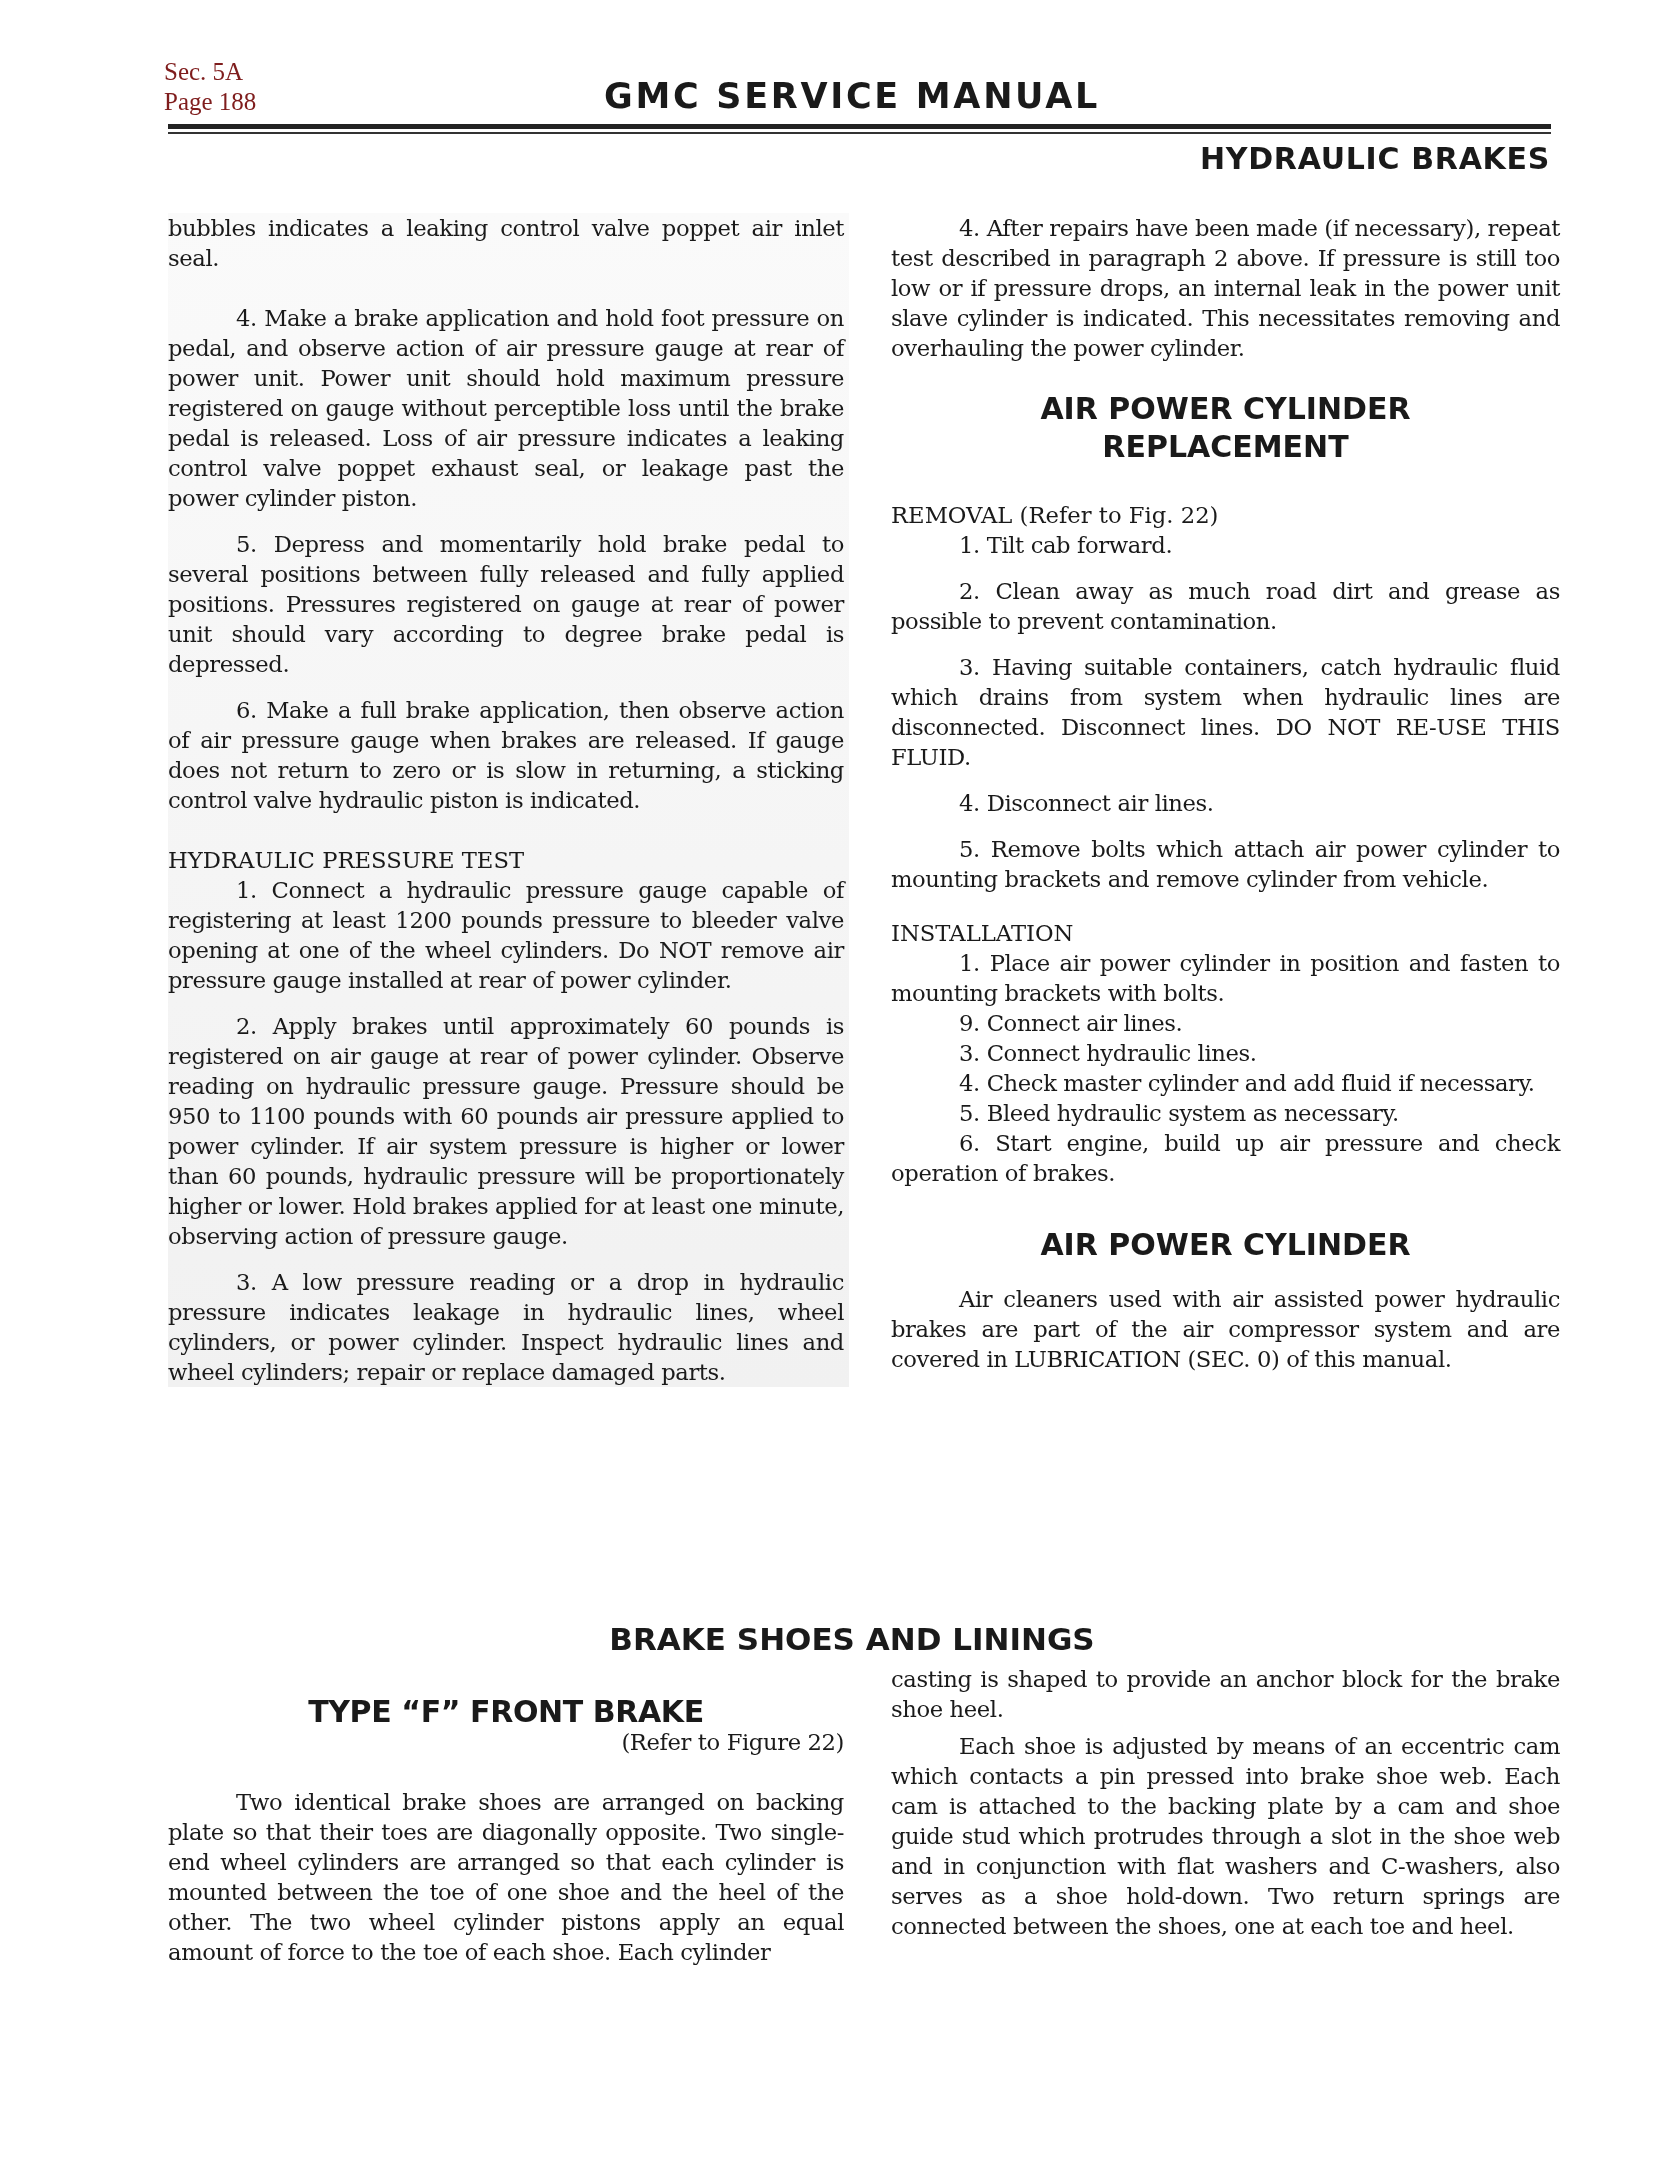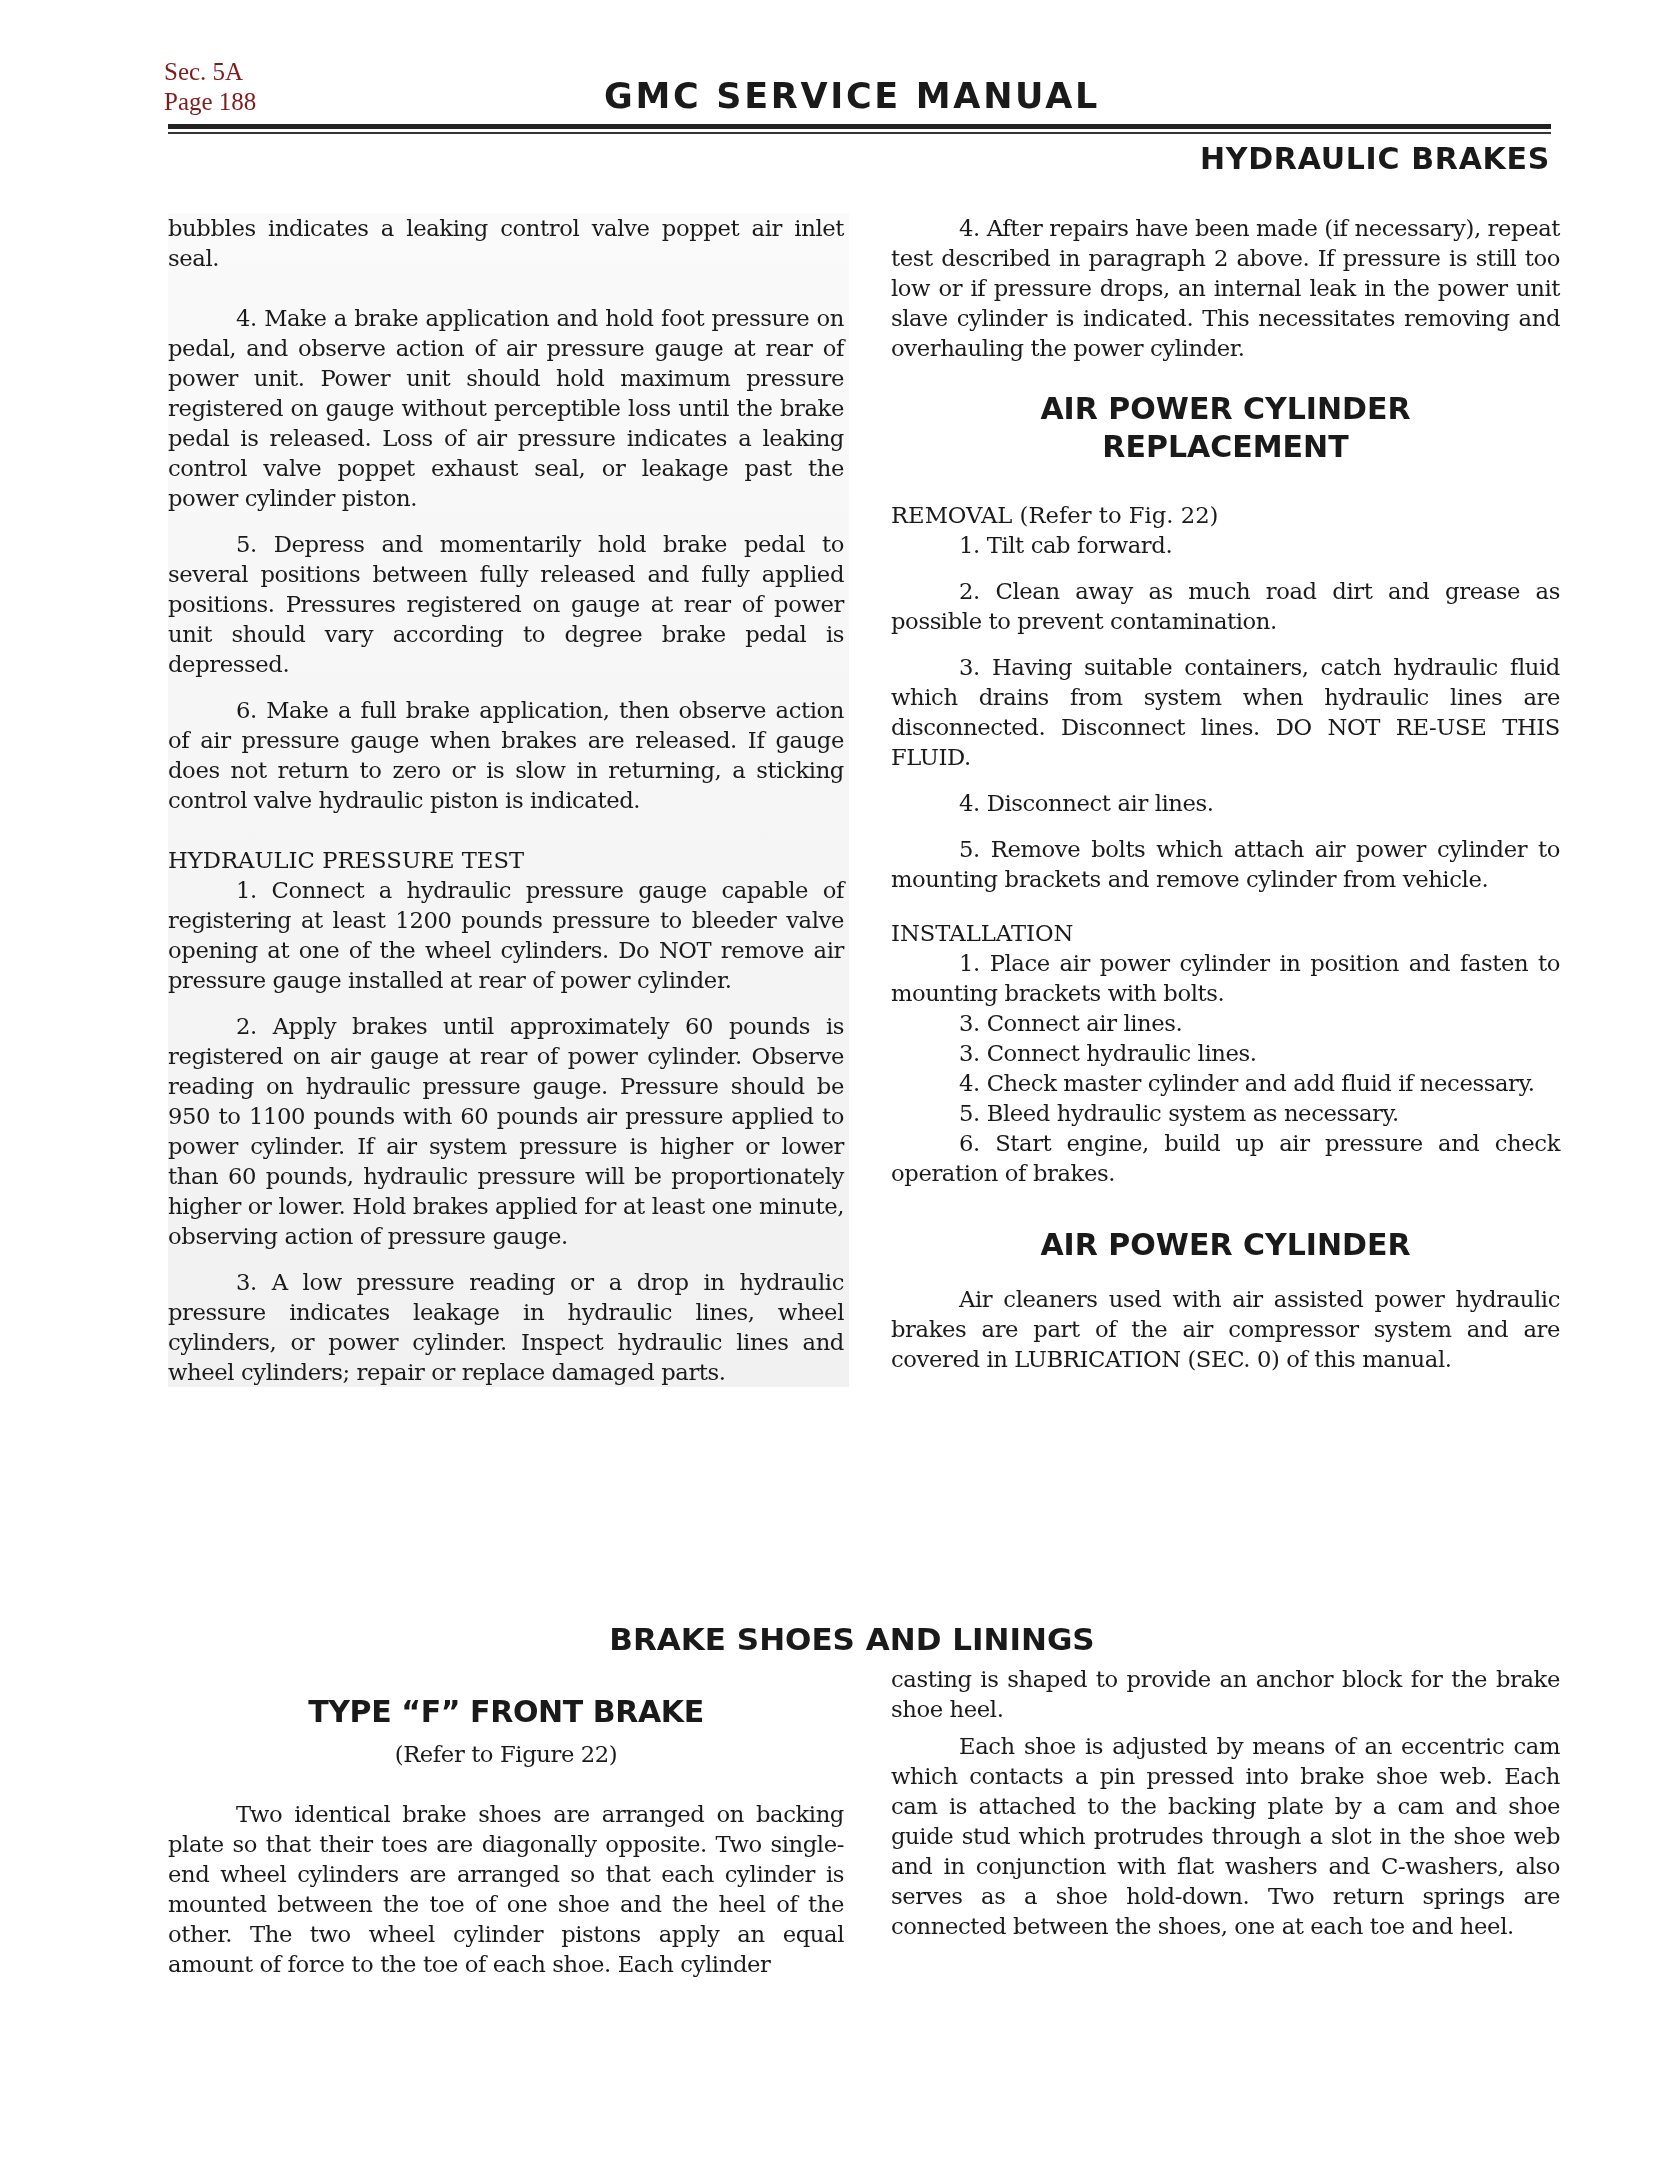--- a/index.html
+++ b/index.html
@@ -45,21 +45,21 @@
     text-align: center; margin: 27px 0 34px 0; letter-spacing: 0;
   }
   .main-heading {
     position: absolute; left: 0; right: 0; top: 1621px; text-align: center; padding-left: 27px;
     font-family: "DejaVu Sans", sans-serif; font-weight: bold; font-size: 31px; letter-spacing: 0;
   }
   .sub-heading {
     font-family: "DejaVu Sans", sans-serif; font-weight: bold; font-size: 30px; text-align: center;
     margin: 0;
   }
-  .sub-ref { text-align: center; margin: 12px 0 30px 0; }
+  .sub-ref { text-align: right; margin: 0 0 30px 0; }
 </style>
 </head>
 <body>
 
 <div class="page-meta">
   <div>Sec. 5A</div>
   <div>Page 188</div>
 </div>
 <div class="manual-title">GMC SERVICE MANUAL</div>
 <div class="rule-thick"></div>
@@ -84,21 +84,21 @@
     <div>REPLACEMENT</div>
   </div>
   <p class="heading-caps">REMOVAL (Refer to Fig. 22)</p>
   <p class="indent tight" style="margin-bottom:16px">1. Tilt cab forward.</p>
   <p class="indent">2. Clean away as much road dirt and grease as possible to prevent contamination.</p>
   <p class="indent">3. Having suitable containers, catch hydraulic fluid which drains from system when hydraulic lines are disconnected. Disconnect lines. DO NOT RE-USE THIS FLUID.</p>
   <p class="indent">4. Disconnect air lines.</p>
   <p class="indent" style="margin-bottom:24px">5. Remove bolts which attach air power cylinder to mounting brackets and remove cylinder from vehicle.</p>
   <p class="heading-caps">INSTALLATION</p>
   <p class="indent sub">1. Place air power cylinder in position and fasten to mounting brackets with bolts.</p>
-  <p class="indent sub">3. Connect air lines.</p>
+  <p class="indent sub">9. Connect air lines.</p>
   <p class="indent sub">3. Connect hydraulic lines.</p>
   <p class="indent sub">4. Check master cylinder and add fluid if necessary.</p>
   <p class="indent sub">5. Bleed hydraulic system as necessary.</p>
   <p class="indent sub">6. Start engine, build up air pressure and check operation of brakes.</p>
   <div class="h-block" style="margin:38px 0 20px 0">
     <div>AIR POWER CYLINDER</div>
   </div>
   <p class="indent">Air cleaners used with air assisted power hydraulic brakes are part of the air compressor system and are covered in LUBRICATION (SEC. 0) of this manual.</p>
 </div>
 

